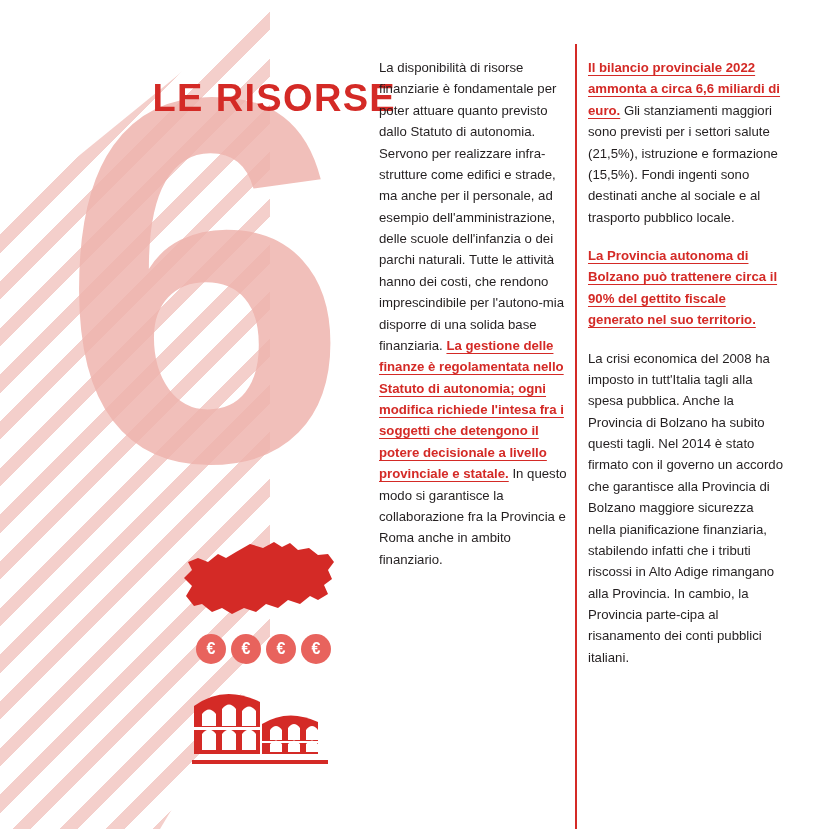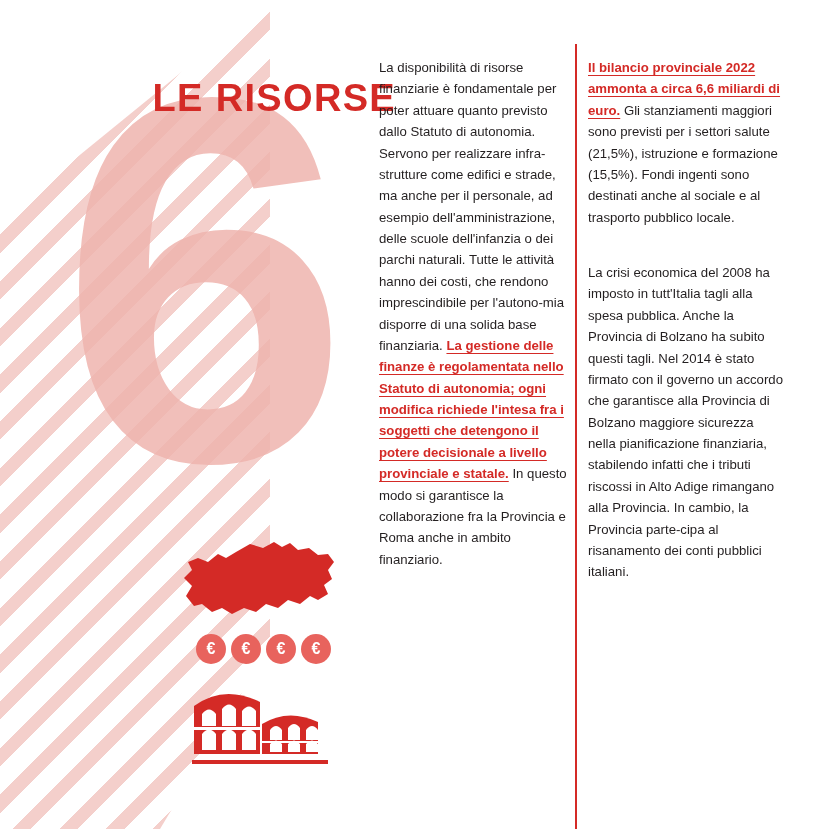--- a/index.html
+++ b/index.html
@@ -192,20 +192,21 @@
 
   <div class="col col-mid">
     <p><span>La disponibilità di risorse finanziarie è fondamentale per poter attuare quanto previsto dallo Statuto di autonomia. Servono per realizzare infra-strutture come edifici e strade, ma anche per il personale, ad esempio dell'amministrazione, delle scuole dell'infanzia o dei parchi naturali. Tutte le attività hanno dei costi, che rendono imprescindibile per l'autono-mia disporre di una solida base finanziaria. </span><span class="hl">La gestione delle finanze è regolamentata nello Statuto di autonomia; ogni modifica richiede l'intesa fra i soggetti che detengono il potere decisionale a livello provinciale e statale.</span><span> In questo modo si garantisce la collaborazione fra la Provincia e Roma anche in ambito finanziario.</span></p>
   </div>
 
   <div class="divider"></div>
 
   <div class="col col-right">
     <p><span class="hl">Il bilancio provinciale 2022 ammonta a circa 6,6 miliardi di euro.</span><span> Gli stanziamenti maggiori sono previsti per i settori salute (21,5%), istruzione e formazione (15,5%). Fondi ingenti sono destinati anche al sociale e al trasporto pubblico locale.</span></p>
     <div class="para-gap"></div>
+    <p><span class="hl">La Provincia autonoma di Bolzano può trattenere circa il 90% del gettito fiscale generato nel suo territorio. </span></p>
     <div class="para-gap"></div>
     <p><span>La crisi economica del 2008 ha imposto in tutt'Italia tagli alla spesa pubblica. Anche la Provincia di Bolzano ha subito questi tagli. Nel 2014 è stato firmato con il governo un accordo che garantisce alla Provincia di Bolzano maggiore sicurezza nella pianificazione finanziaria, stabilendo infatti che i tributi riscossi in Alto Adige rimangano alla Provincia. In cambio, la Provincia parte-cipa al risanamento dei conti pubblici italiani.</span></p>
   </div>
 
   <div class="map-wrap">
     <svg width="160" height="95" viewBox="0 0 160 95" aria-hidden="true">
       <path fill="#d42a26" d="M58 14 L72 6 L85 10 L96 4 L104 9 L112 5 L120 12 L131 10 L140 17 L150 16 L156 24 L150 32 L154 41 L146 47 L150 56 L140 62 L132 58 L122 66 L110 62 L100 70 L88 66 L78 74 L66 70 L54 76 L44 70 L34 74 L24 66 L16 68 L8 58 L14 48 L6 40 L14 32 L10 24 L20 20 L30 24 L40 16 L48 20 Z"></path>
     </svg>
   </div>
 

